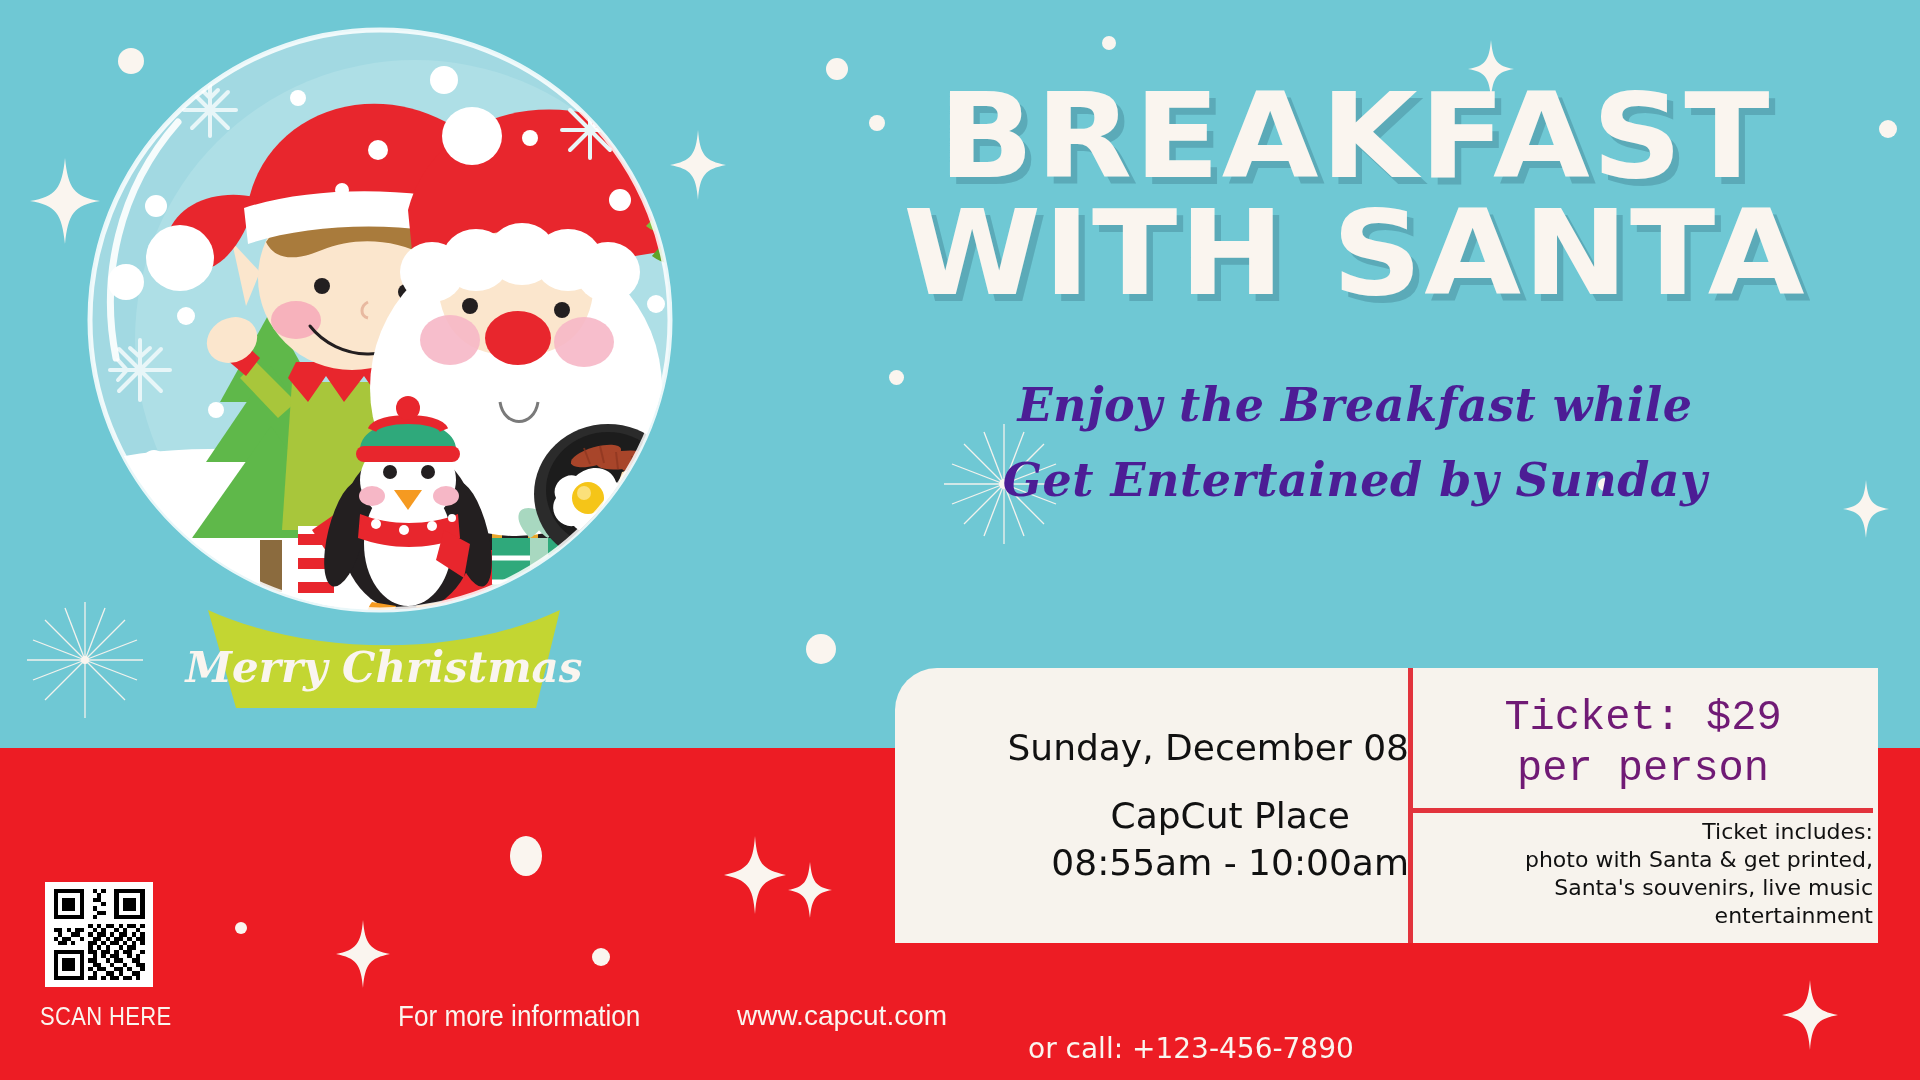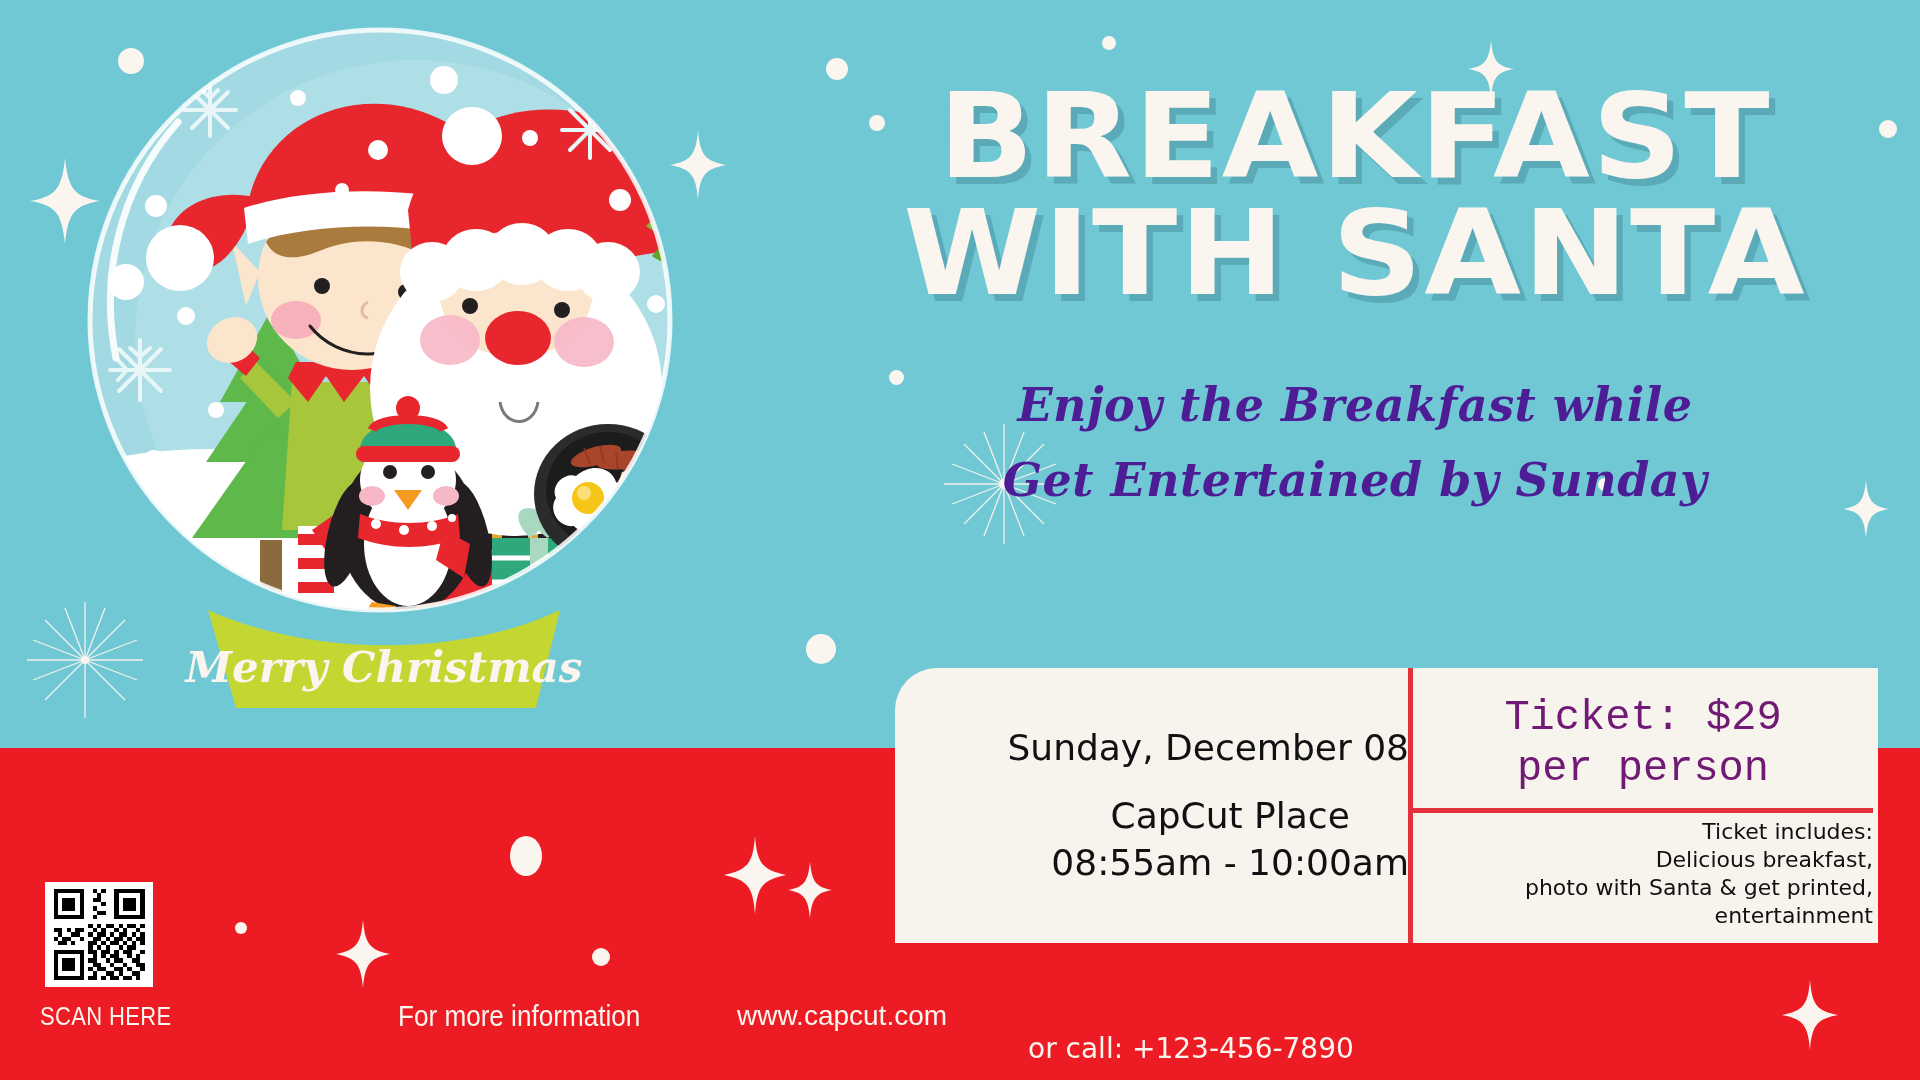--- a/index.html
+++ b/index.html
@@ -496,22 +496,22 @@
     <div class="ticket-head">
       <div>Ticket: $29</div>
       <div>per person</div>
     </div>
 
     <div class="divider-v"></div>
     <div class="divider-h"></div>
 
     <div class="ticket-incl">
       <span>Ticket includes:</span>
-      <span>Delicious breakfast,</span>
       <span>photo with Santa &amp; get printed,</span>
+      <span>Santa's souvenirs, live music</span>
       <span>entertainment</span>
     </div>
   </div>
 
   <div class="qr-box">
     <svg viewBox="0 0 21 21" shape-rendering="crispEdges">
       <rect width="21" height="21" fill="#FFFFFF"></rect>
       <g fill="#000000">
         <rect x="0" y="0" width="7" height="1"></rect>
           <rect x="0" y="6" width="7" height="1"></rect>

